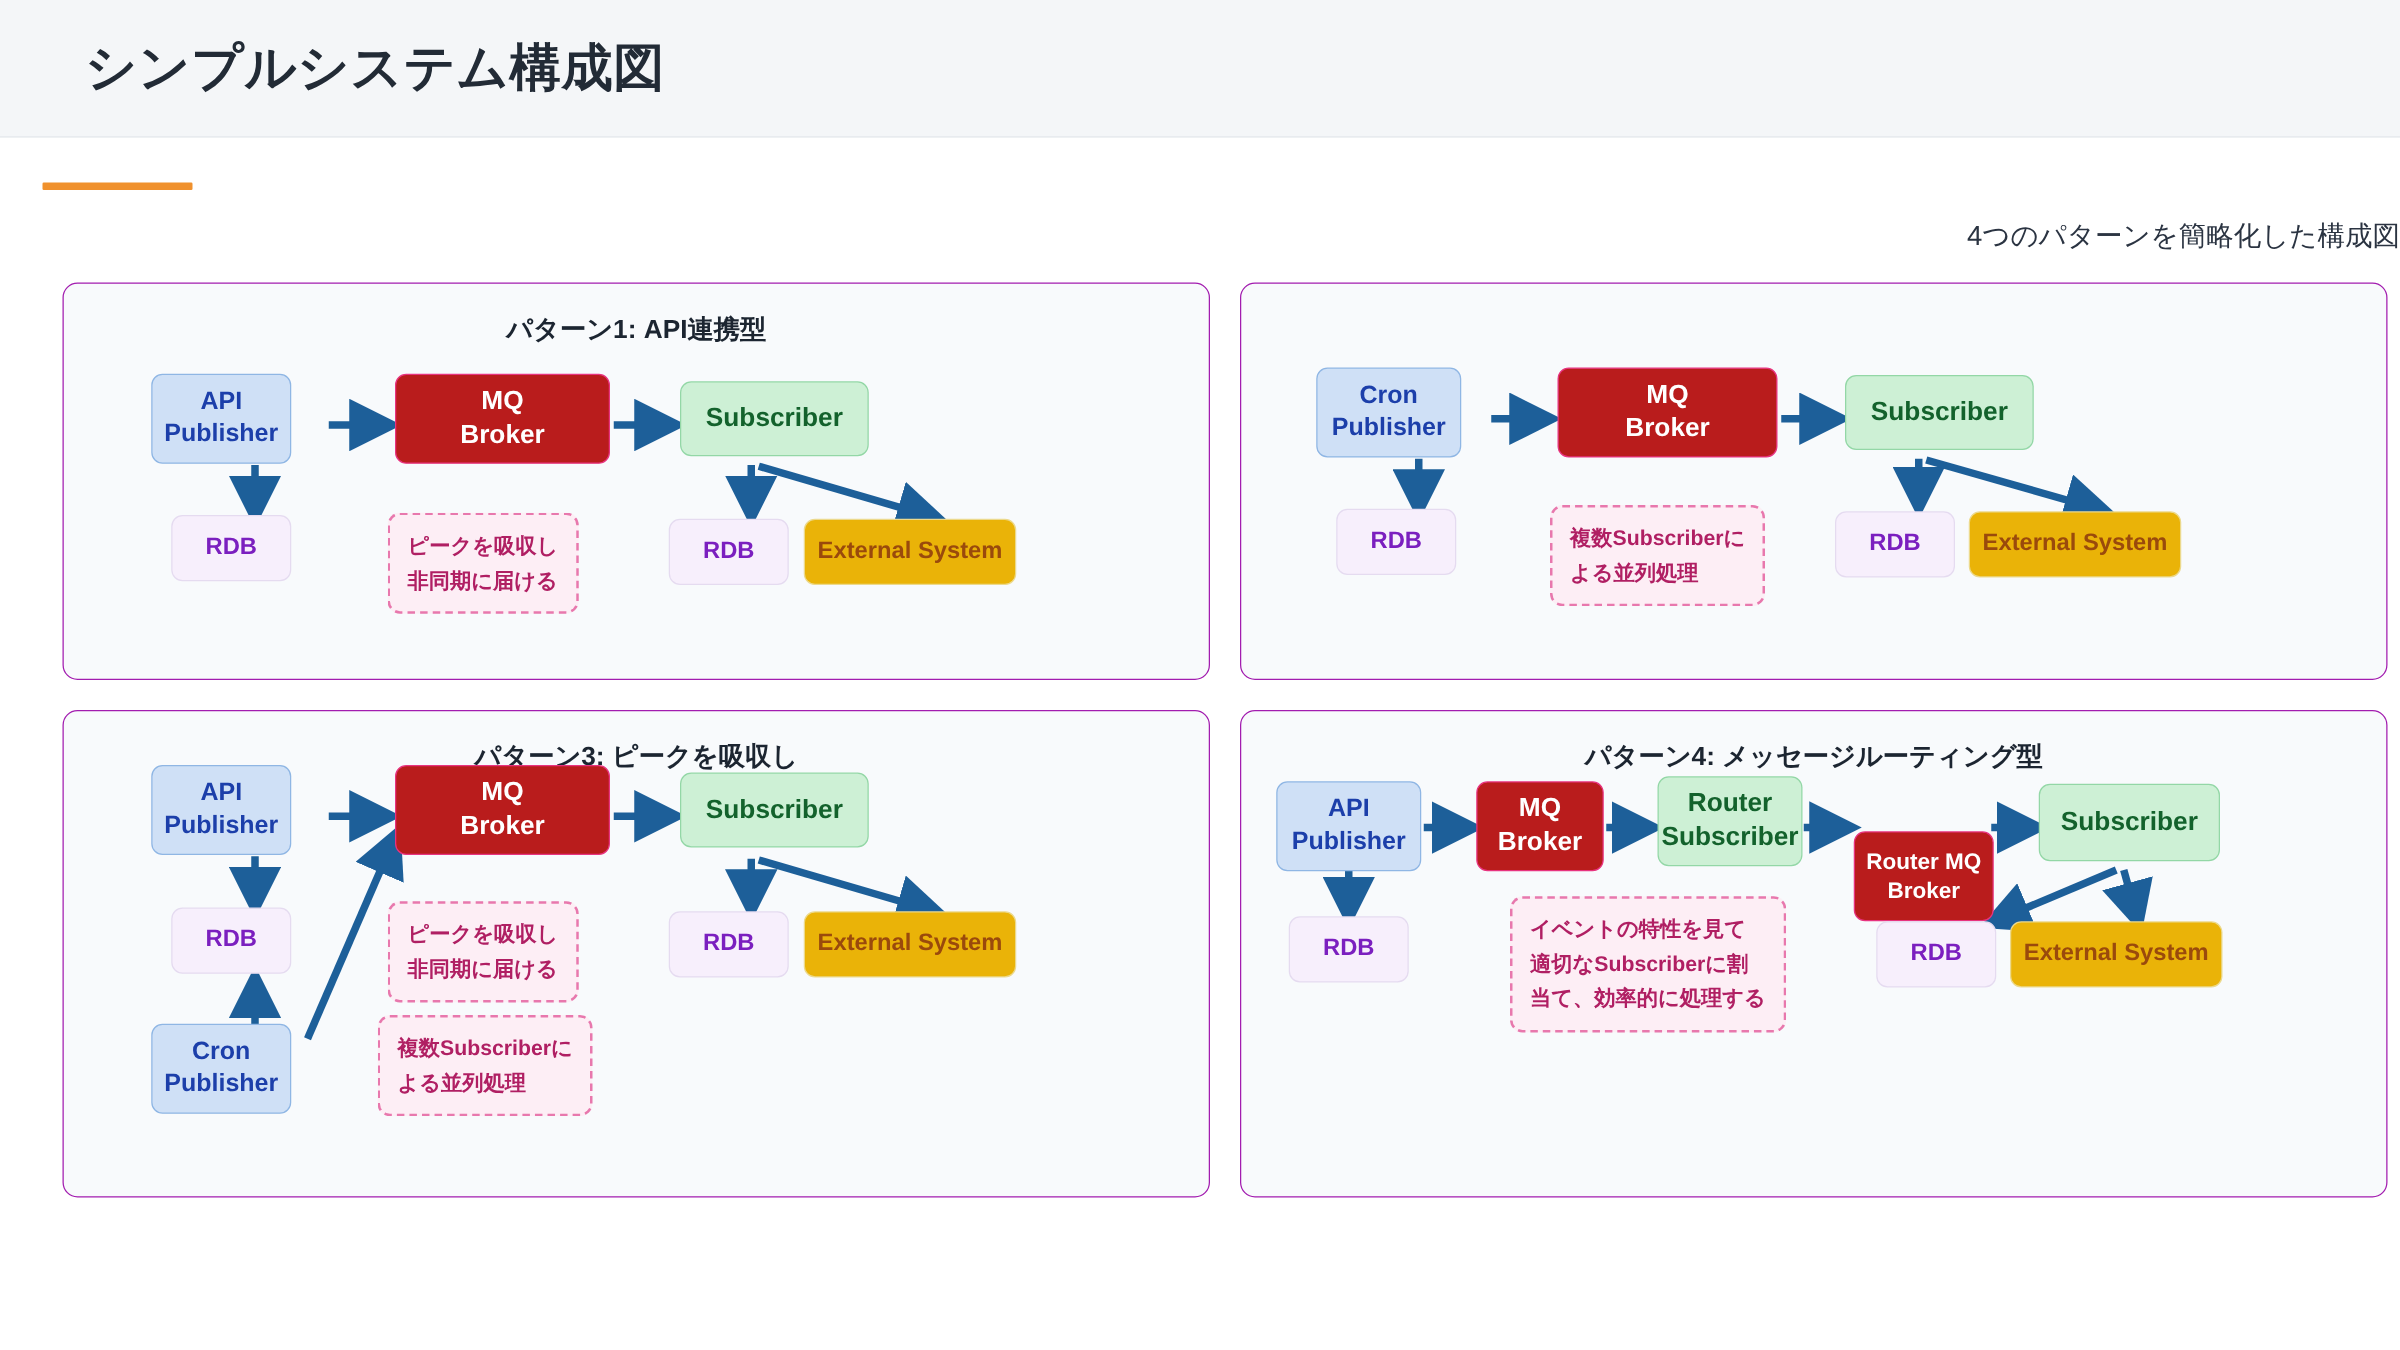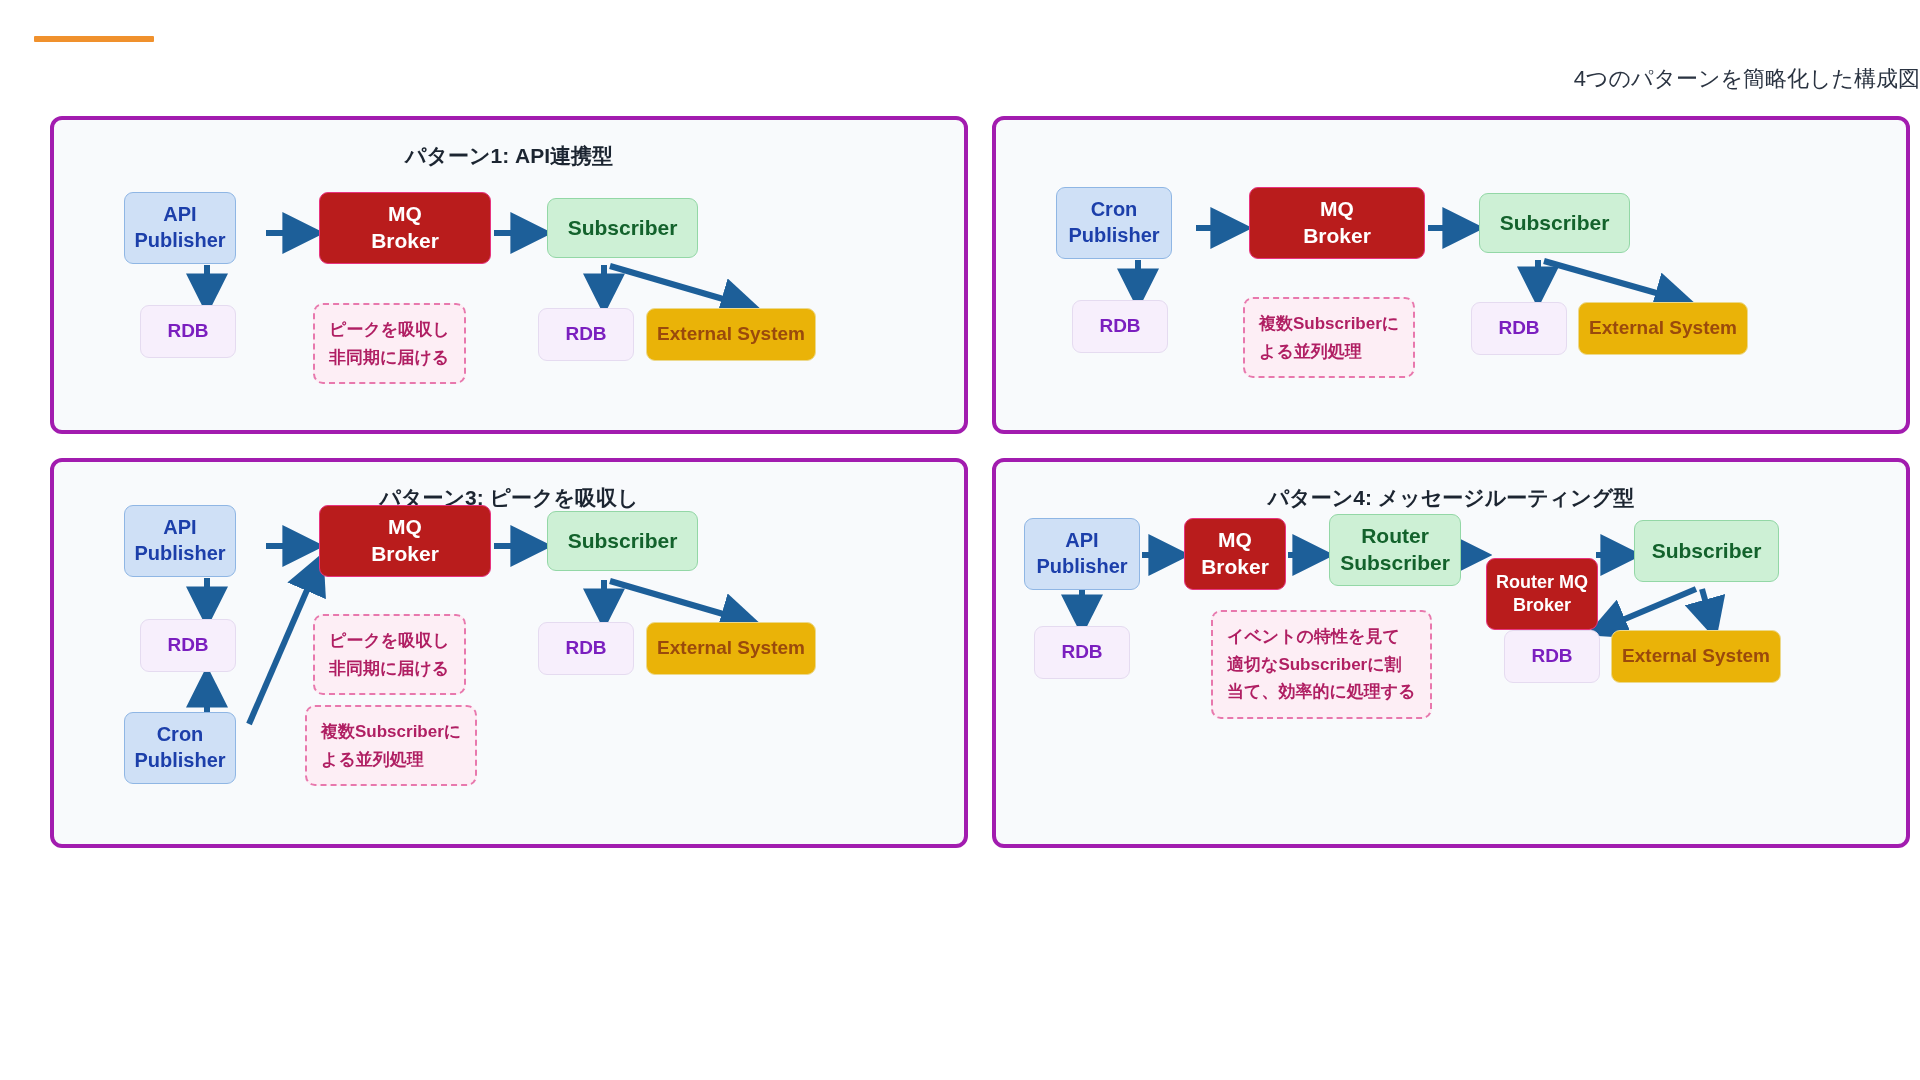--- a/index.html
+++ b/index.html
@@ -40,21 +40,21 @@
   
   .grid {
     margin:22px 34px 0 50px;
     display:grid;
     grid-template-columns:918px 918px;
     grid-template-rows:318px 390px;
     gap:24px 24px;
   }
   .panel {
     background:#f8fafc;
-    border:4px solid #a21caf;
+    border:1px solid #a21caf;
     border-radius:12px;
     position:relative;
     overflow:hidden;
   }
   .panel-title {
     position:absolute; top:22px; left:0; right:0;
     text-align:center;
     font-size:21px; font-weight:bold; color:#1c2531;
   }
   .canvas { position:absolute; inset:0; }
@@ -91,20 +91,23 @@
     padding:11px 14px;
     text-align:left;
     white-space:nowrap;
   }
 </style>
 </head>
 <body>
 
 <div class="page">
 
+  <div class="header">
+    <h1>シンプルシステム構成図</h1>
+  </div>
 
   <div class="subtitle-wrap">
     <div class="accent-bar"></div>
     <div class="subtitle">4つのパターンを簡略化した構成図</div>
   </div>
 
   <div class="grid">
 
     <div class="panel">
       <div class="panel-title">パターン1: API連携型</div>
@@ -263,21 +266,21 @@
         </svg>
 
         <div class="node n-pub" style="left:28px;top:56px;width:116px;height:72px;">
           <span class="ln">API</span>
           <span class="ln">Publisher</span>
         </div>
         <div class="node n-mq" style="left:188px;top:56px;width:102px;height:72px;">
           <span class="ln">MQ</span>
           <span class="ln">Broker</span>
         </div>
-        <div class="node n-sub" style="left:333px;top:52px;width:132px;height:72px;">
+        <div class="node n-sub" style="left:333px;top:52px;width:116px;height:72px;">
           <span class="ln">Router</span>
           <span class="ln">Subscriber</span>
         </div>
         <div class="node n-mq" style="left:490px;top:52px;width:112px;height:72px;font-size:18px;margin-top:44px;">
           <span class="ln">Router MQ</span>
           <span class="ln">Broker</span>
         </div>
         <div class="node n-sub" style="left:638px;top:58px;width:145px;height:62px;">
           <span class="ln">Subscriber</span>
         </div>

